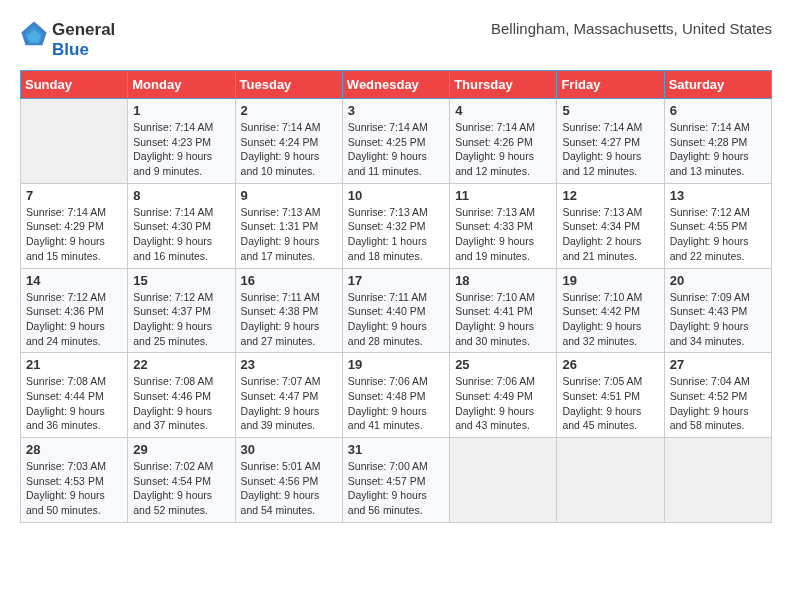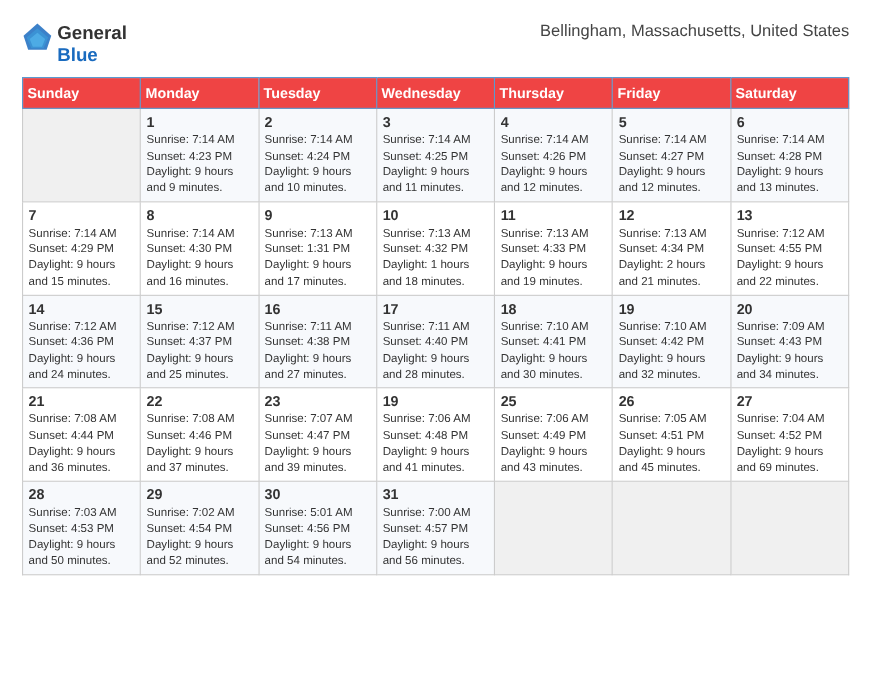--- a/index.html
+++ b/index.html
@@ -227,21 +227,21 @@
         <span class="cell-text">Sunrise: 7:06 AM</span><br>
         <span class="cell-text">Sunset: 4:49 PM</span><br>
         <span class="cell-text">Daylight: 9 hours and 43 minutes.</span></td>
         <td><span class="day-number">26</span>
         <span class="cell-text">Sunrise: 7:05 AM</span><br>
         <span class="cell-text">Sunset: 4:51 PM</span><br>
         <span class="cell-text">Daylight: 9 hours and 45 minutes.</span></td>
         <td><span class="day-number">27</span>
         <span class="cell-text">Sunrise: 7:04 AM</span><br>
         <span class="cell-text">Sunset: 4:52 PM</span><br>
-        <span class="cell-text">Daylight: 9 hours and 69 minutes.</span></td>
+        <span class="cell-text">Daylight: 9 hours and 58 minutes.</span></td>
       </tr>
       <tr>
         <td><span class="day-number">28</span>
         <span class="cell-text">Sunrise: 7:03 AM</span><br>
         <span class="cell-text">Sunset: 4:53 PM</span><br>
         <span class="cell-text">Daylight: 9 hours and 50 minutes.</span></td>
         <td><span class="day-number">29</span>
         <span class="cell-text">Sunrise: 7:02 AM</span><br>
         <span class="cell-text">Sunset: 4:54 PM</span><br>
         <span class="cell-text">Daylight: 9 hours and 52 minutes.</span></td>

